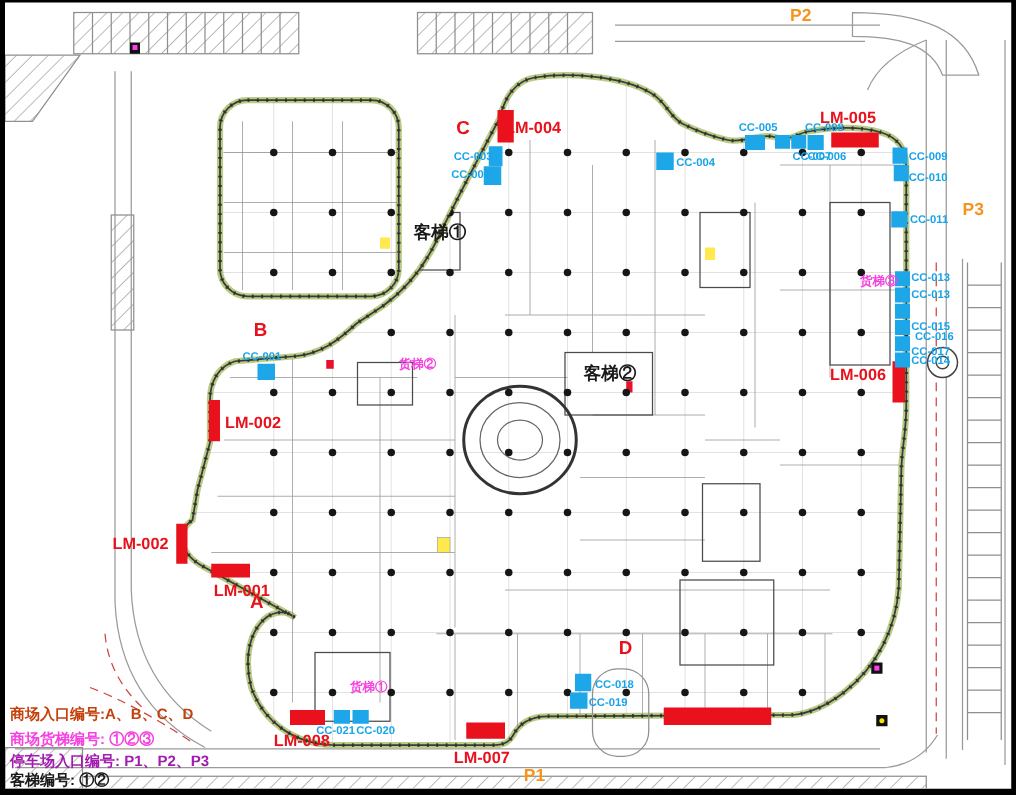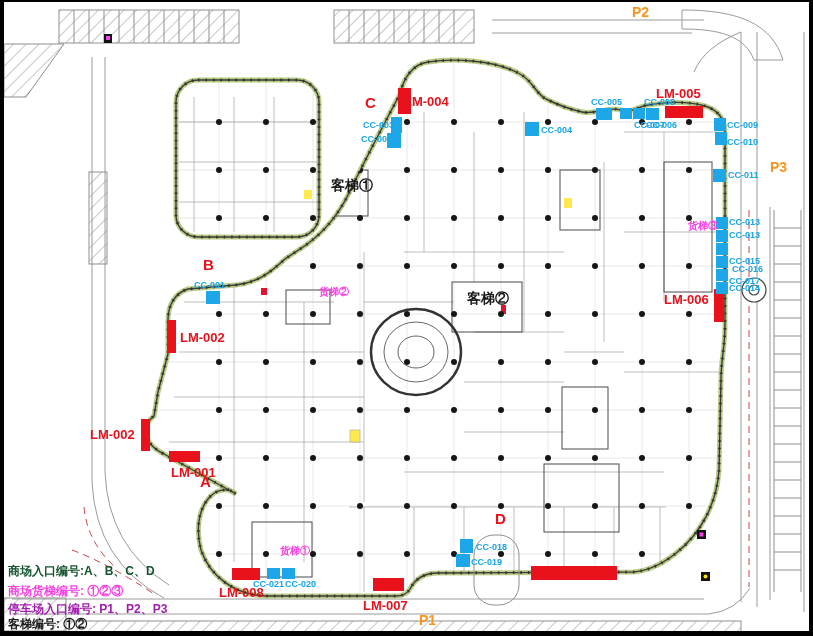--- a/index.html
+++ b/index.html
@@ -15,21 +15,21 @@
   .bar-red{background:#e8111c;}
   .bar-blue{background:#1ea7e8;}
   .lbl{position:absolute;font-weight:bold;white-space:nowrap;line-height:1;}
   .lbl-lm{color:#e8111c;font-size:13px;}
   .lbl-cc{color:#18a4e8;font-size:9px;}
   .lbl-letter{color:#e8111c;font-size:15px;}
   .lbl-parking{color:#f7941d;font-size:14px;}
   .lbl-freight{color:#f542e0;font-size:10px;}
   .lbl-passenger{color:#1a1a1a;font-size:14px;}
   .legend-line{position:absolute;left:4px;font-size:12px;font-weight:bold;white-space:nowrap;line-height:1;}
-  .legend-entrance{color:#14532d;}
+  .legend-entrance{color:#c2410c;}
   .legend-freight{color:#f542e0;}
   .legend-parking{color:#a21caf;}
   .legend-passenger{color:#1a1a1a;}
 </style>
 </head>
 <body>
 
 <div id="frame">
 
   <svg id="plan-svg" width="805" height="629" viewBox="0 0 805 629" xmlns="http://www.w3.org/2000/svg">

